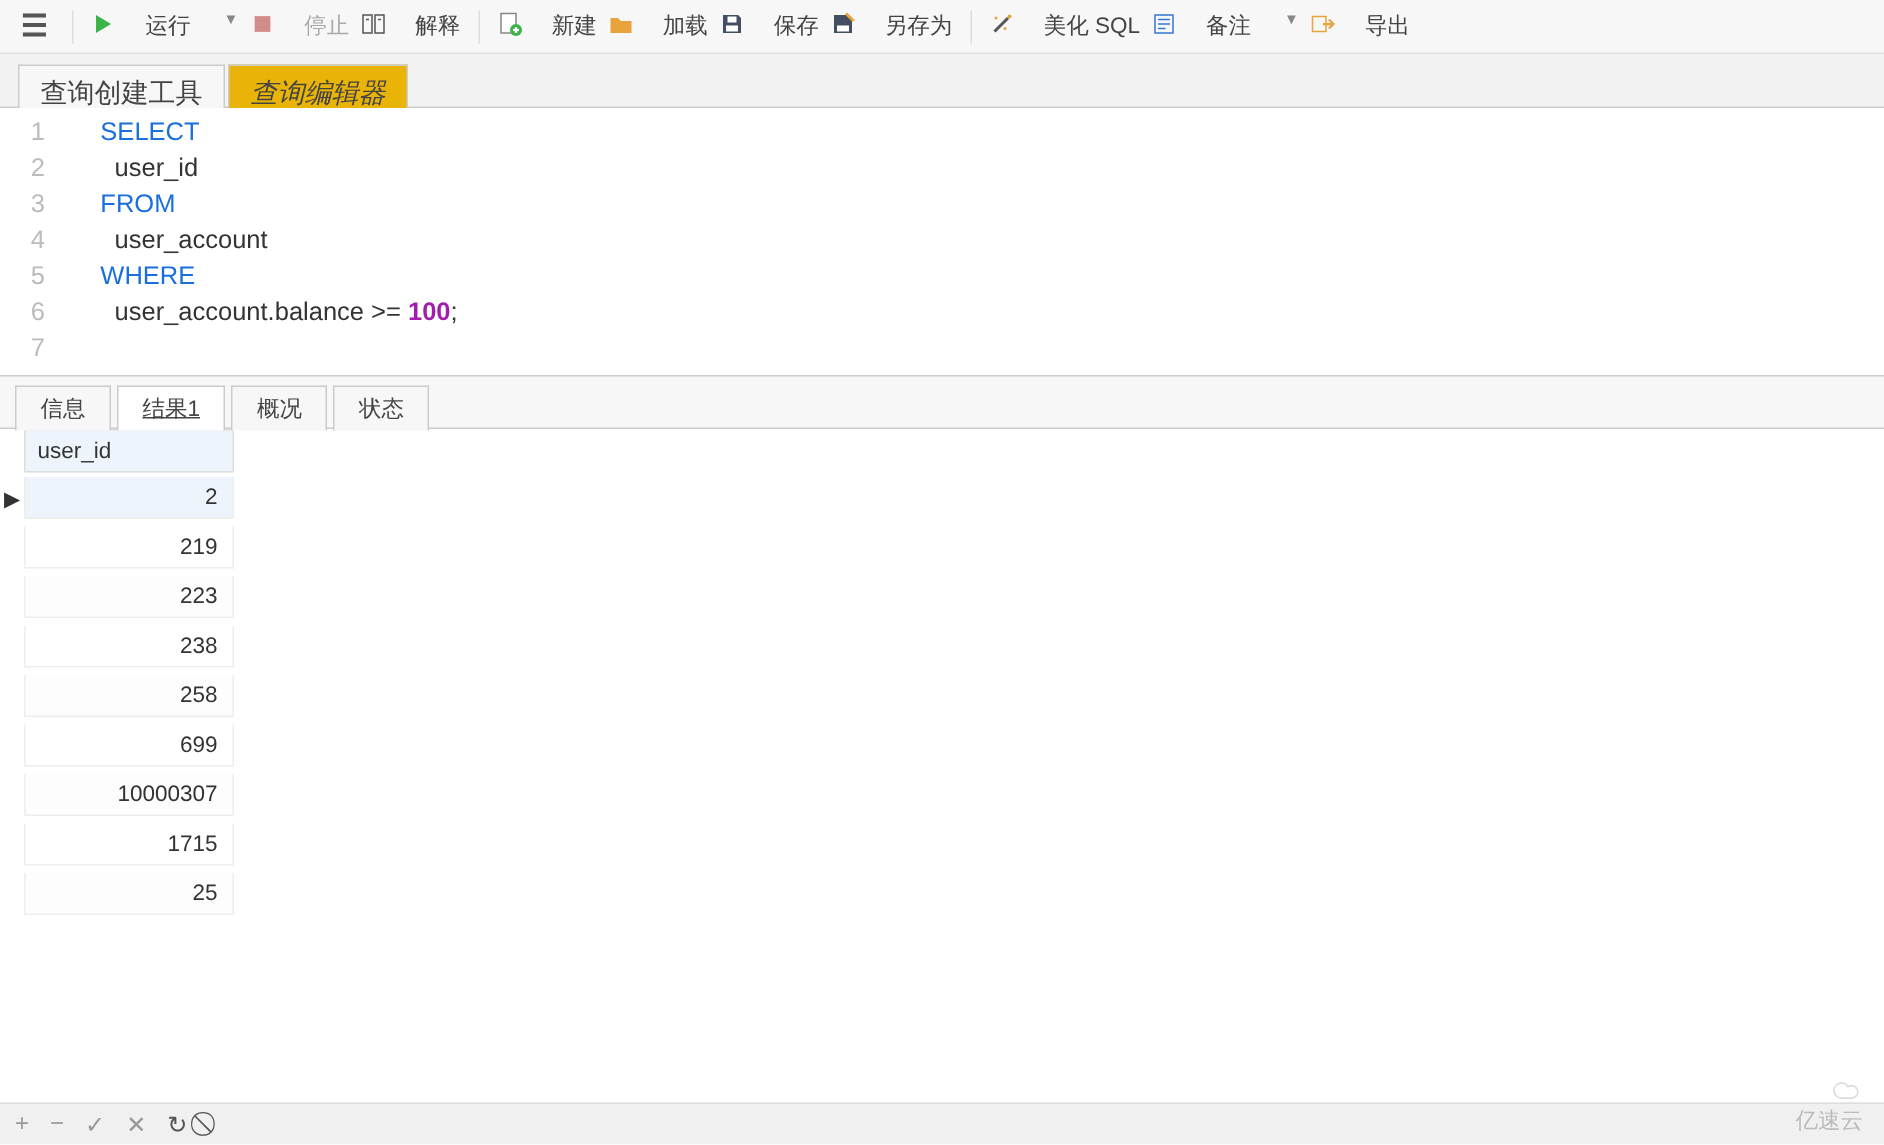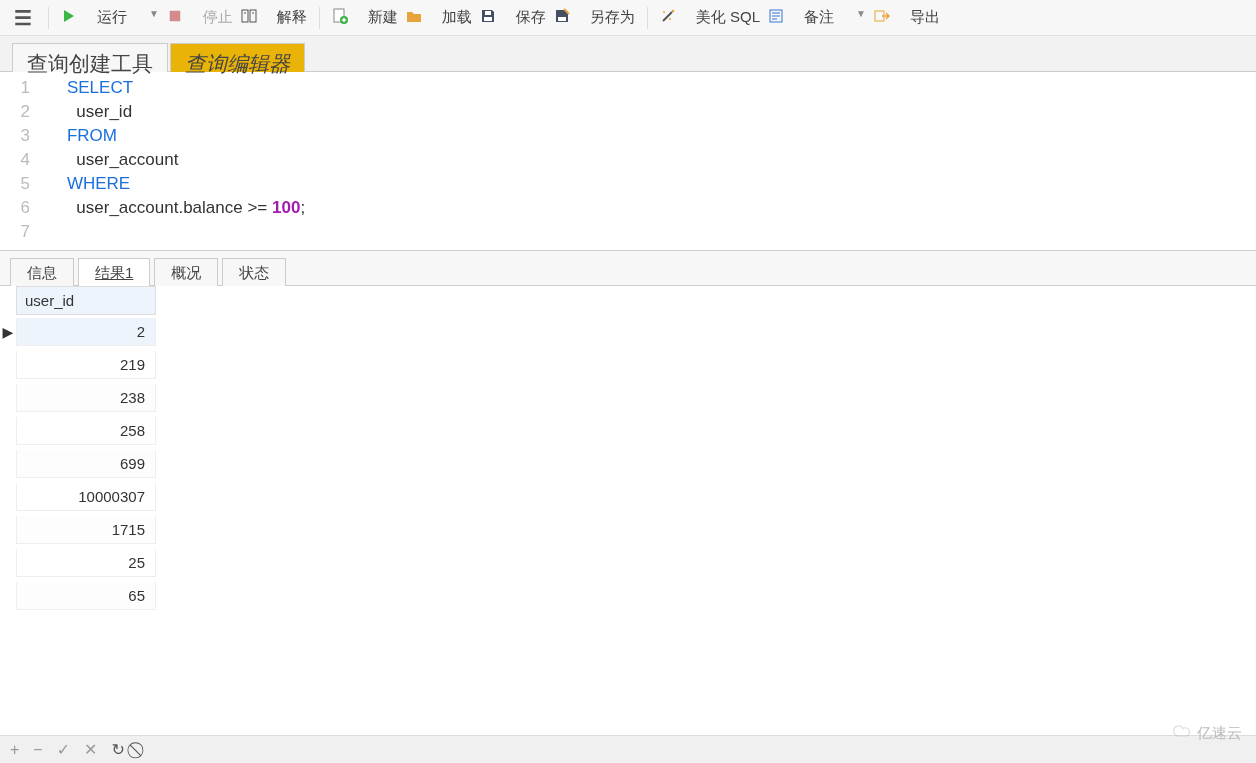--- a/index.html
+++ b/index.html
@@ -6,47 +6,47 @@
   body { width: 1256px; height: 763px; background: #fff; font-size: 14px; color: #333; overflow: hidden; position: relative; }
   
   .toolbar { height: 36px; background: #f7f7f7; display: flex; align-items: center; padding: 0 6px; border-bottom: 1px solid #e0e0e0; }
   .toolbar .sep { width: 1px; height: 22px; background: #ddd; margin: 0 8px; }
   .tb-btn { display: flex; align-items: flex-start; gap: 20px; padding: 2px 4px; cursor: pointer; color: #444; font-size: 15px; }
   .tb-btn.disabled { color: #aaa; }
   .tb-btn .caret { font-size: 10px; color: #888; margin-left: 2px; }
   .menu-icon { font-size: 20px; font-weight: bold; padding: 0 8px; cursor: pointer; color:#555;}
   
   .top-tabs { display: flex; background: #f2f2f2; border-bottom: 1px solid #ccc; padding-left: 12px; padding-top: 6px; height: 36px;}
-  .top-tab { padding: 6px 14px; border: 1px solid #ccc; border-bottom: none; background: #f7f7f7; margin-right: 2px; cursor: pointer; font-size: 21px; color:#444; position: relative; top: 1px;}
+  .top-tab { padding: 6px 14px; border: 1px solid #ccc; border-bottom: none; background: #f7f7f7; margin-right: 2px; cursor: pointer; font-size: 18px; color:#444; position: relative; top: 1px;}
   .top-tab.active { background: #eab308; font-style: italic; }
   
   .editor { display: flex; background: #fff; padding: 4px 0 6px 0; font-family: Consolas, "Courier New", monospace; font-size: 17px; line-height: 24px; }
   .gutter { width: 48px; text-align: right; color: #bbb; padding-right: 18px; user-select: none; }
   .code { flex: 1; white-space: pre; }
   .kw { color: #1a6fdd; }
   .num { color: #a21caf; font-weight: bold; }
   .plain { color: #333; }
   
-  .bottom-tabs { display: flex; border-top: 1px solid #ccc; border-bottom: 1px solid #ccc; background: #f7f7f7; padding-left: 10px; padding-top: 6px; height:36px;}
+  .bottom-tabs { display: flex; border-top: 1px solid #ccc; border-bottom: 1px solid #ccc; background: #f7f7f7; padding-left: 10px; padding-top: 6px; height:36px;align-items:center;}
   .bottom-tab { padding: 5px 16px; border: 1px solid #ccc; border-bottom: none; margin-right: 4px; cursor: pointer; font-size: 15px; color:#444; background:#f7f7f7; position:relative; top:1px;}
   .bottom-tab.active { background: #fff; text-decoration: underline; }
   
   .results { background: #fff; }
   .results-header { display:flex; }
   .col-h { width: 140px; padding: 5px 8px; border: 1px solid #ddd; background: #eef4fb; font-size: 15px; text-align:left; margin-left:16px;}
   .row { display: flex; height: 33px; align-items:center;}
   .row-marker { width: 16px; text-align: center; color:#333; font-size:14px;}
   .cell { width: 140px; padding: 5px 10px; border: 1px solid #eee; text-align: right; font-size: 15px; border-top:none;}
   .row:nth-child(odd) .cell { background:#fdfdfd; }
   .row.sel .cell { background:#eef4fb; }
   
   .statusbar { position:absolute; bottom:0; left:0; right:0; height:28px; background:#f0f0f0; border-top:1px solid #ddd; display:flex; align-items:center; padding:0 10px; gap:14px; color:#999; font-size:16px;}
   .statusbar .sico { cursor:pointer; }
   .statusbar .sico.dark { color:#555; }
-  .watermark { position:absolute; right:14px; bottom:20px; color:#bbb; font-size:15px; display:flex; align-items:flex-start; gap:4px;}
+  .watermark { position:absolute; right:14px; bottom:6px; color:#bbb; font-size:15px; display:flex; align-items:flex-end; gap:4px;flex-direction:column;}
   .watermark svg { opacity:.5; }
   
   .ico { width:16px; height:16px; display:inline-flex; align-items:center; justify-content:center; }
 </style>
 </head>
 <body>
 
 <div class="toolbar">
   <span class="menu-icon">☰</span>
   <span class="sep"></span>
@@ -192,20 +192,24 @@
       <div class="row sel">
         <div class="row-marker">▶</div>
         <div class="cell">2</div>
       </div>
       <div class="row">
         <div class="row-marker"></div>
         <div class="cell">219</div>
       </div>
       <div class="row">
         <div class="row-marker"></div>
+        <div class="cell">223</div>
+      </div>
+      <div class="row">
+        <div class="row-marker"></div>
         <div class="cell">238</div>
       </div>
       <div class="row">
         <div class="row-marker"></div>
         <div class="cell">258</div>
       </div>
       <div class="row">
         <div class="row-marker"></div>
         <div class="cell">699</div>
       </div>
@@ -213,24 +217,20 @@
         <div class="row-marker"></div>
         <div class="cell">10000307</div>
       </div>
       <div class="row">
         <div class="row-marker"></div>
         <div class="cell">1715</div>
       </div>
       <div class="row">
         <div class="row-marker"></div>
         <div class="cell">25</div>
-      </div>
-      <div class="row">
-        <div class="row-marker"></div>
-        <div class="cell">65</div>
       </div>
     </div>
 </div>
 
 <div class="statusbar">
   <span class="sico">+</span>
   <span class="sico">−</span>
   <span class="sico">✓</span>
   <span class="sico">✕</span>
   <span class="sico dark">↻</span>

